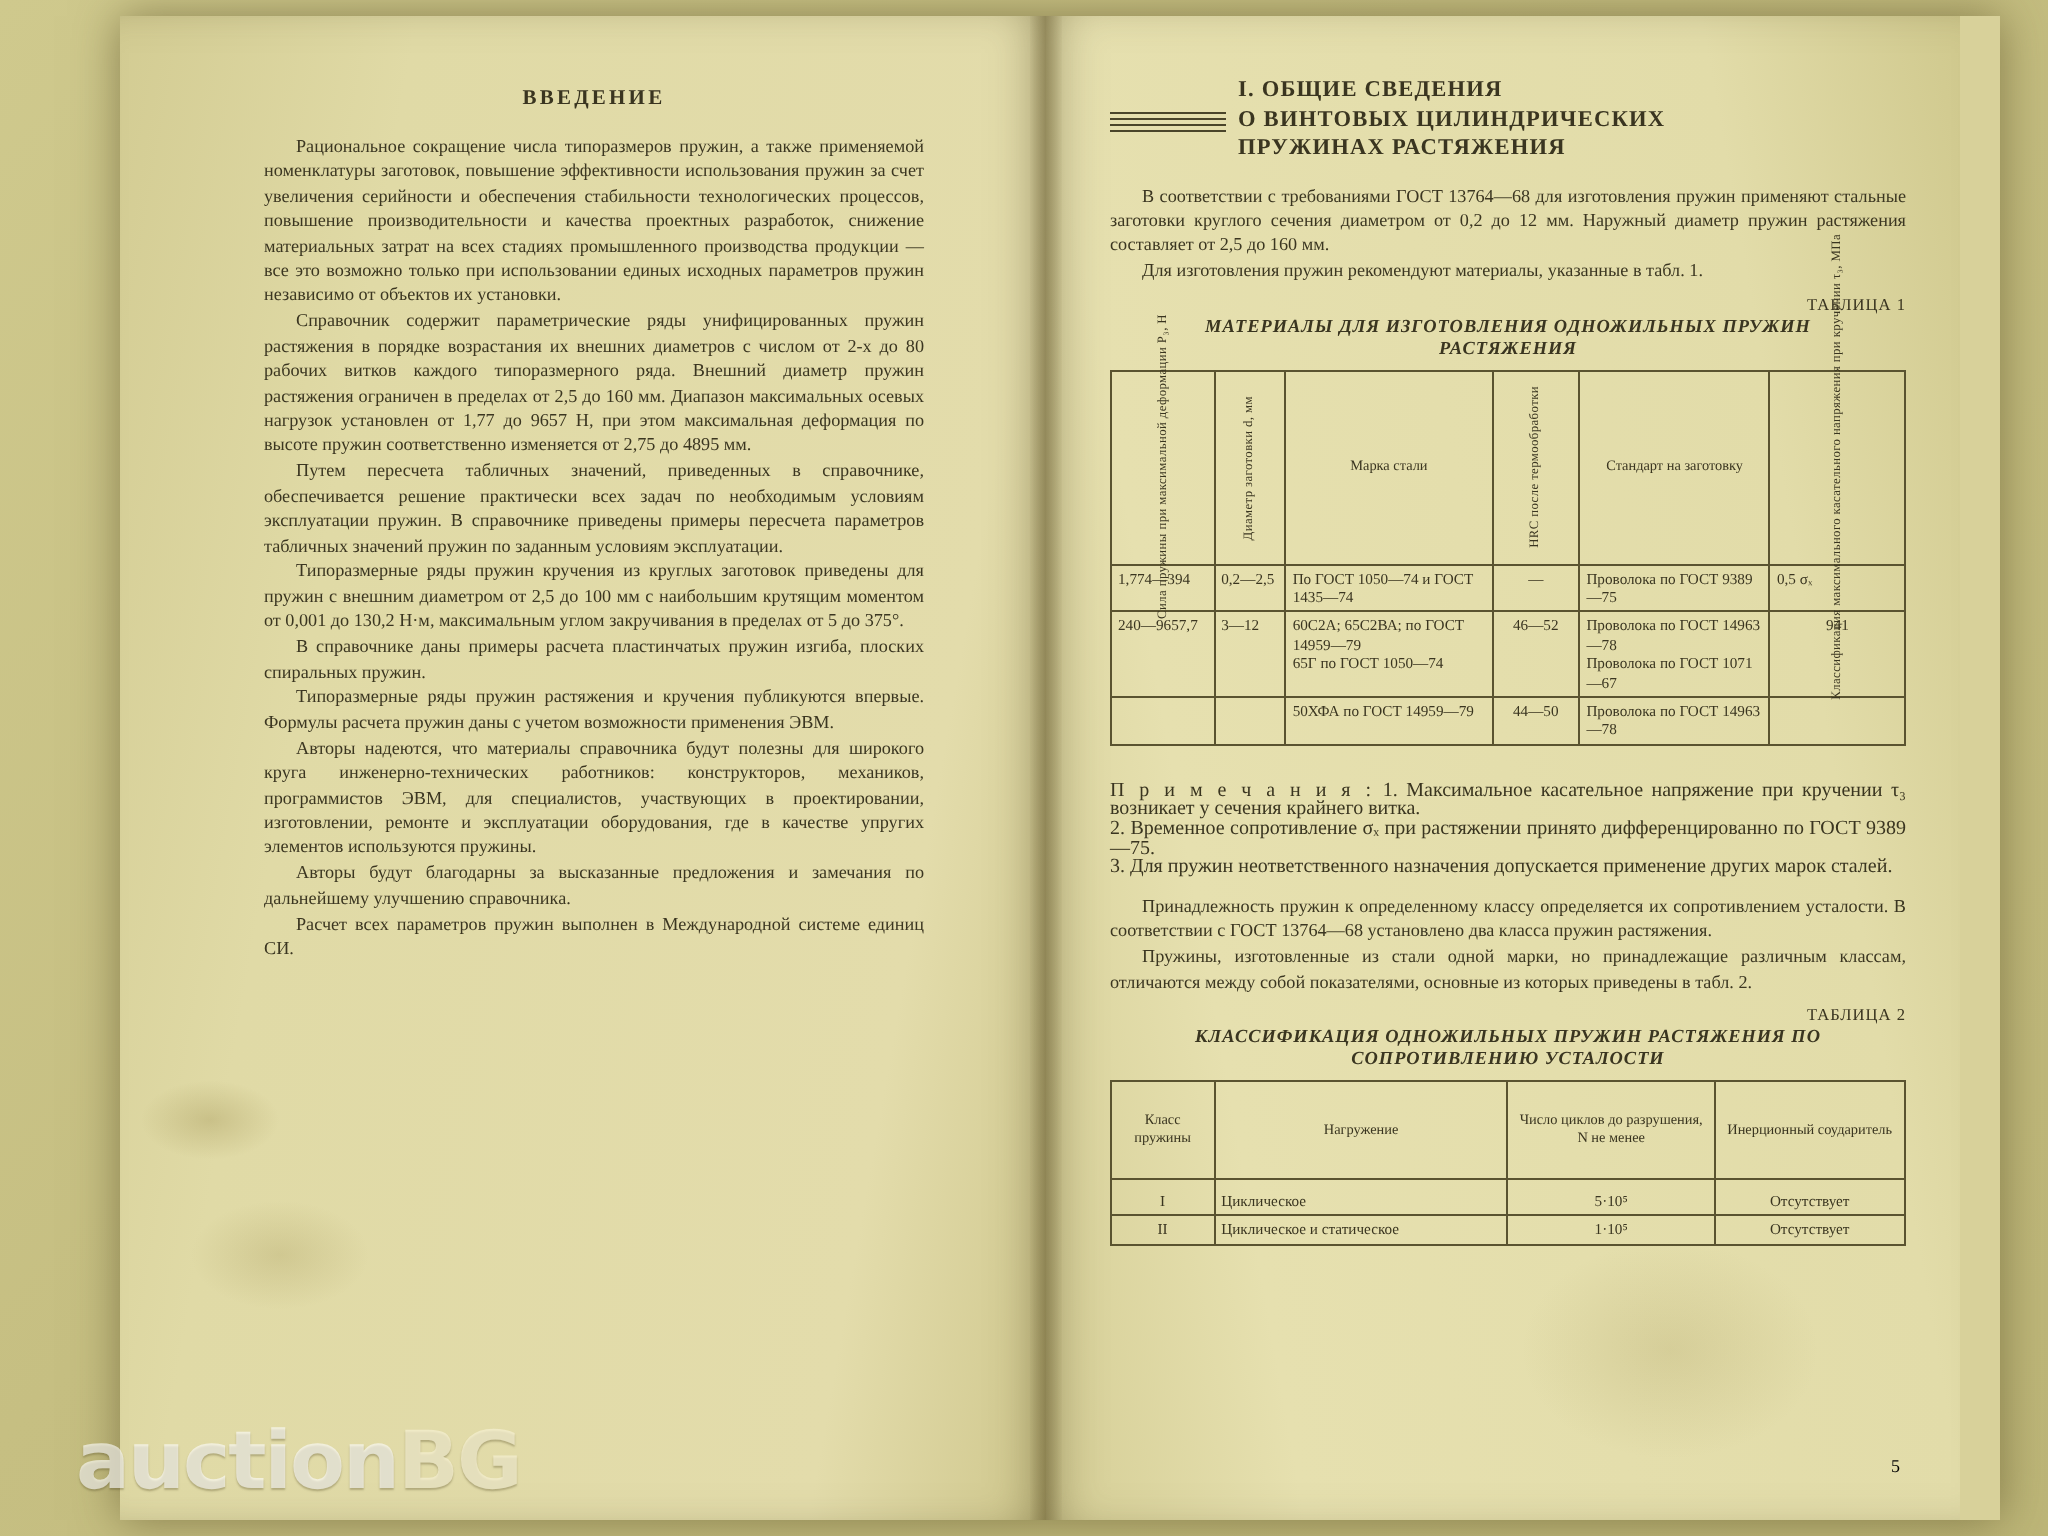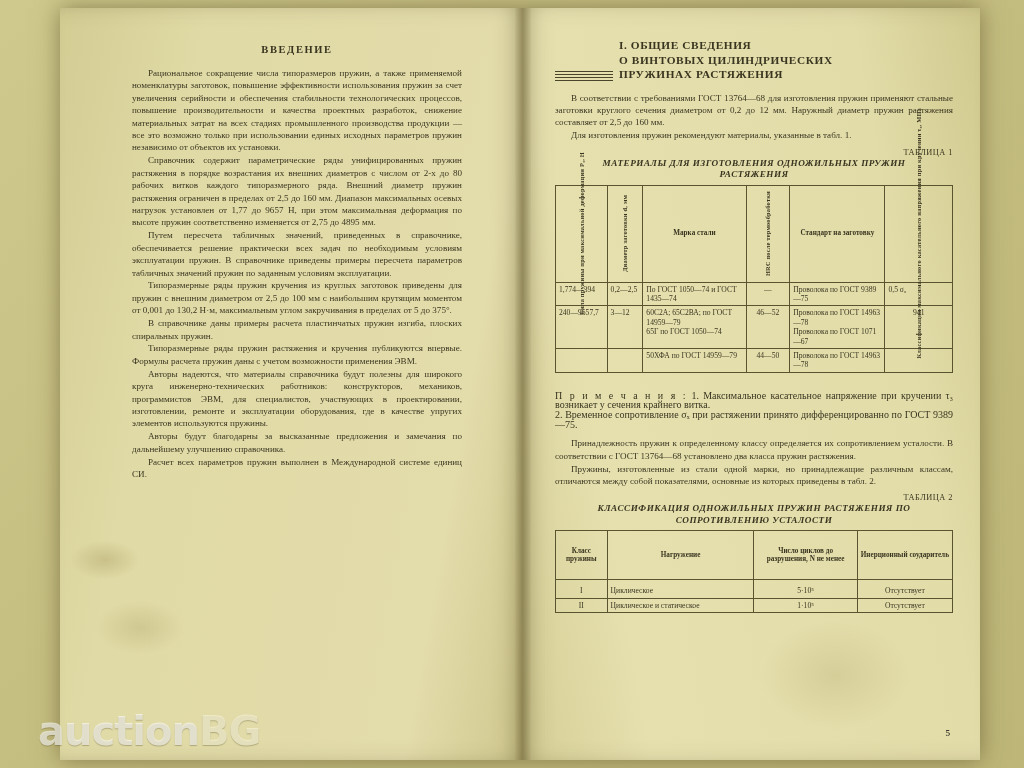--- a/index.html
+++ b/index.html
@@ -19,20 +19,21 @@
   }
   
   .book {
     position: absolute;
     left: 60px;
     top: 8px;
     width: 920px;
     height: 752px;
     background: #d8d19a;
     box-shadow: 0 0 22px rgba(80,70,30,0.55);
+    padding-left: 20px;
   }
   .page-left, .page-right {
     position: absolute;
     top: 0;
     height: 100%;
     background: #dcd6a2;
   }
   .page-left {
     left: 0;
     width: 463px;
@@ -77,21 +78,21 @@
   p.body {
     margin: 0 0 0.5px 0;
     font-size: 9.1px;
     line-height: 12.4px;
     text-align: justify;
     text-indent: 16px;
     color: #3b3621;
   }
   .chapter-head {
     display: flex;
-    align-items: flex-end;
+    align-items: center;
     gap: 6px;
     margin-bottom: 10px;
   }
   .chapter-lines {
     margin-top: 4px;
     width: 58px;
     height: 11px;
     flex: 0 0 auto;
     background: repeating-linear-gradient(
       to bottom,
@@ -125,21 +126,21 @@
     font-size: 7.6px;
     line-height: 9.4px;
     color: #3a3520;
   }
   table.doc th, table.doc td {
     border: 1px solid #5a5330;
     padding: 2px 3px;
     vertical-align: top;
   }
   table.doc th {
-    font-weight: bold;
+    font-weight: normal;
     vertical-align: middle;
     font-size: 7.2px;
     line-height: 8.6px;
   }
   .vert {
     writing-mode: vertical-rl;
     transform: rotate(180deg);
     white-space: nowrap;
     font-size: 6.4px;
     line-height: 7.4px;
@@ -285,20 +286,21 @@
               <td style="white-space:pre-line">Проволока по ГОСТ 14963—78</td>
               <td></td>
             </tr>
           </tbody>
         </table>
 
         <div class="notes">
           <span class="lead">П р и м е ч а н и я :</span>
           <span>1. Максимальное касательное напряжение при кручении τ₃ возникает у сечения крайнего витка.</span>
           <div>2. Временное сопротивление σₓ при растяжении принято дифференцированно по ГОСТ 9389—75.</div>
+          <div>3. Для пружин неответственного назначения допускается применение других марок сталей.</div>
         </div>
 
         <div style="height:8px"></div>
         <p class="body">Принадлежность пружин к определенному классу определяется их сопротивлением усталости. В соответствии с ГОСТ 13764—68 установлено два класса пружин растяжения.</p>
         <p class="body">Пружины, изготовленные из стали одной марки, но принадлежащие различным классам, отличаются между собой показателями, основные из которых приведены в табл. 2.</p>
 
         <div class="tbl-caption-num">ТАБЛИЦА 2</div>
         <div class="tbl-title">
           <div>КЛАССИФИКАЦИЯ ОДНОЖИЛЬНЫХ ПРУЖИН РАСТЯЖЕНИЯ ПО</div>
           <div>СОПРОТИВЛЕНИЮ УСТАЛОСТИ</div>

